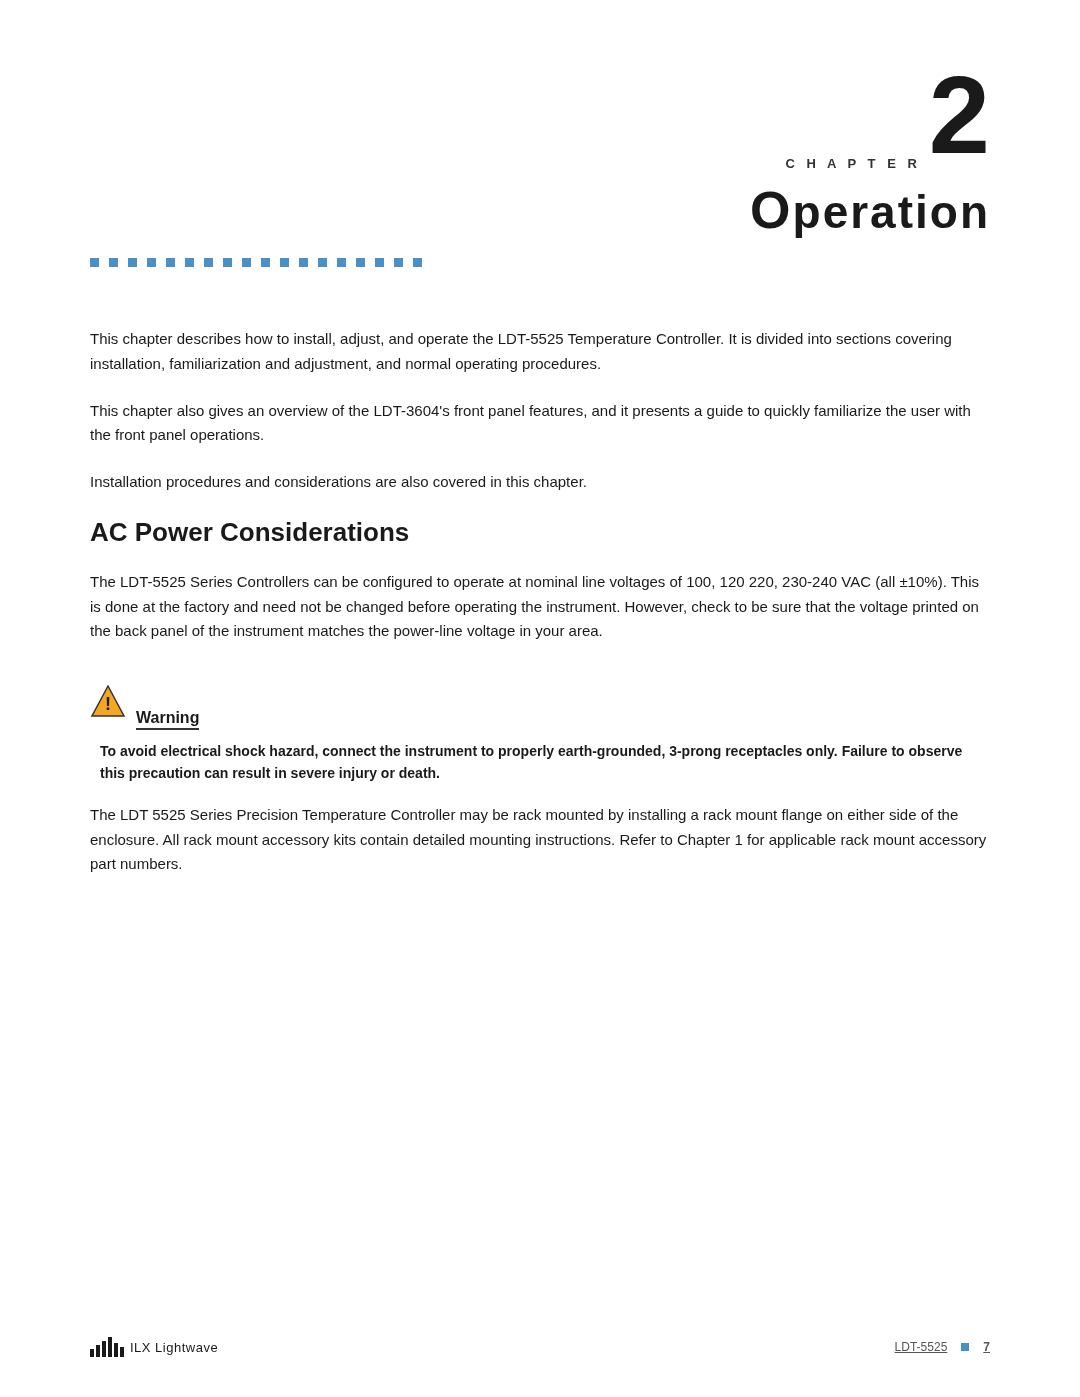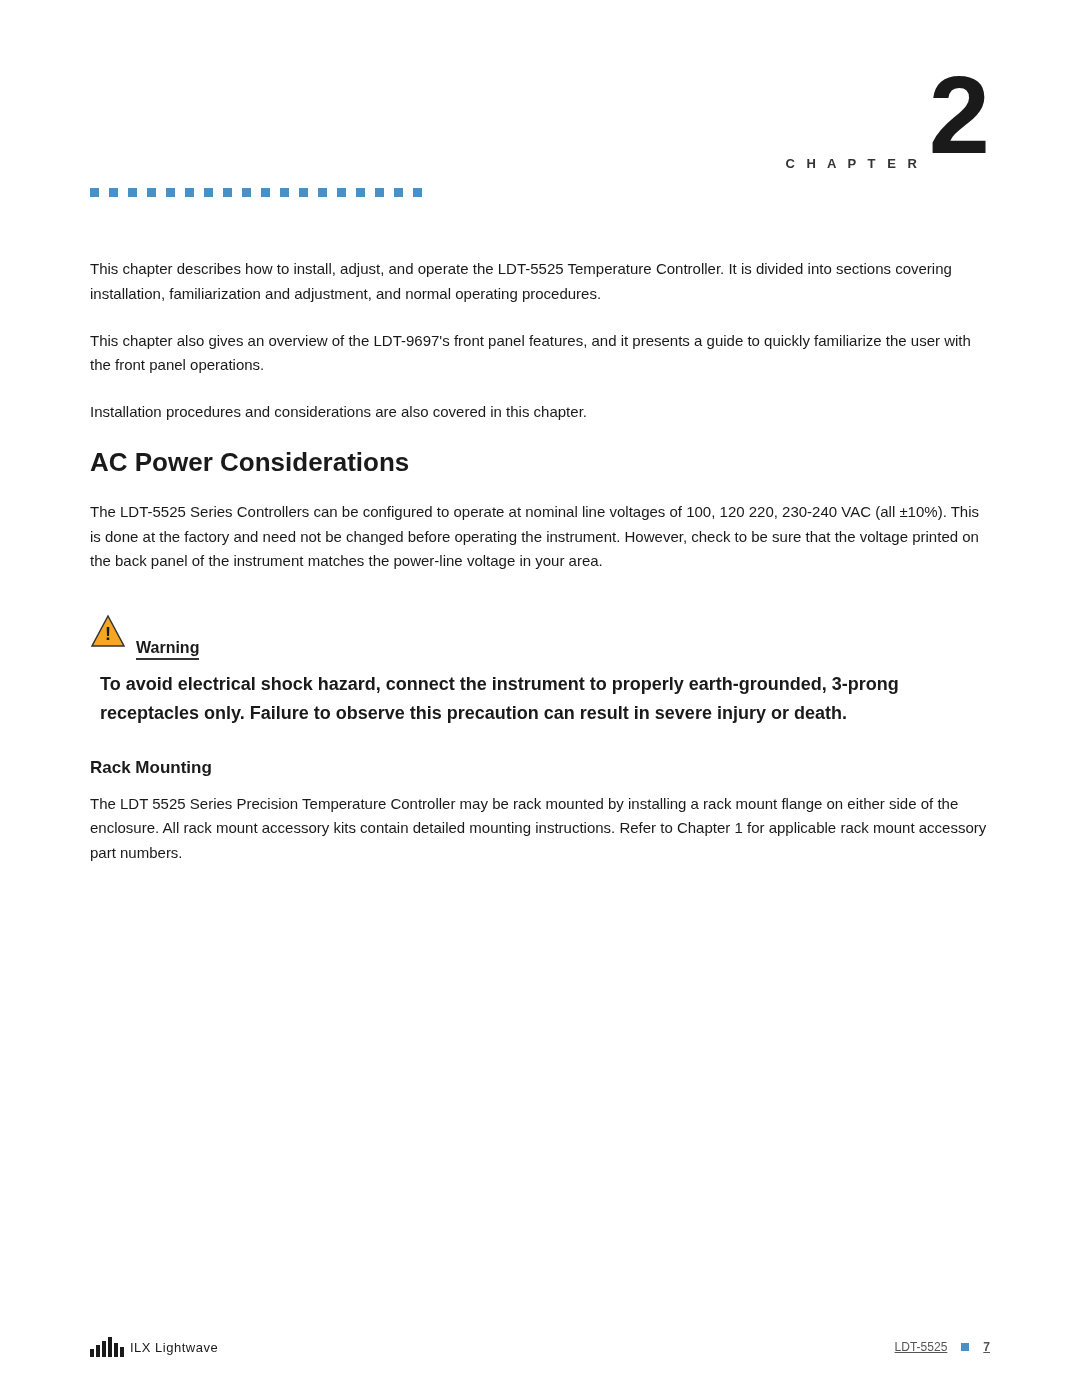--- a/index.html
+++ b/index.html
@@ -137,21 +137,21 @@
       margin-bottom: 10px;
     }
 
     .warning-icon {
       width: 36px;
       height: 36px;
       flex-shrink: 0;
     }
 
     .warning-text {
-      font-size: 18px;
+      font-size: 14px;
       font-weight: bold;
       line-height: 1.6;
       color: #1a1a1a;
       padding-left: 0;
       margin-left: 10px;
     }
 
     
     .footer {
       position: absolute;
@@ -227,20 +227,25 @@
 
 <div class="page">
 
   <div class="chapter-header">
     <div class="chapter-header-row">
       <span class="chapter-label">C H A P T E R</span>
       <span class="chapter-number">2</span>
     </div>
   </div>
 
+  <div class="chapter-title-section">
+    <span class="operation-title">
+      <span class="first-letter">O</span><span>peration</span>
+    </span>
+  </div>
 
   <div class="dots-row">
     <span class="dot"></span>
     <span class="dot"></span>
     <span class="dot"></span>
     <span class="dot"></span>
     <span class="dot"></span>
     <span class="dot"></span>
     <span class="dot"></span>
     <span class="dot"></span>
@@ -252,42 +257,41 @@
     <span class="dot"></span>
     <span class="dot"></span>
     <span class="dot"></span>
     <span class="dot"></span>
     <span class="dot"></span>
   </div>
 
   <div class="content">
 
     <p class="intro-paragraph">This chapter describes how to install, adjust, and operate the LDT-5525 Temperature Controller. It is divided into sections covering installation, familiarization and adjustment, and normal operating procedures.</p>
-    <p class="intro-paragraph">This chapter also gives an overview of the LDT-9697's front panel features, and it presents a guide to quickly familiarize the user with the front panel operations.</p>
+    <p class="intro-paragraph">This chapter also gives an overview of the LDT-3604's front panel features, and it presents a guide to quickly familiarize the user with the front panel operations.</p>
     <p class="intro-paragraph">Installation procedures and considerations are also covered in this chapter.</p>
 
     <h2 class="section-heading">AC Power Considerations</h2>
 
     <p class="body-paragraph">The LDT-5525 Series Controllers can be configured to operate at nominal line voltages of 100, 120 220, 230-240 VAC (all ±10%). This is done at the factory and need not be changed before operating the instrument. However, check to be sure that the voltage printed on the back panel of the instrument matches the power-line voltage in your area.</p>
 
     <div class="warning-box">
       <div class="warning-header">
 
         <svg class="warning-icon" viewBox="0 0 36 36" xmlns="http://www.w3.org/2000/svg">
           <polygon points="18,3 34,33 2,33" fill="#f5a623" stroke="#333" stroke-width="1.5"></polygon>
           <text x="18" y="27" text-anchor="middle" font-size="18" font-weight="bold" fill="#1a1a1a">!</text>
         </svg>
         <span class="warning-title-underline">
           <strong>Warning</strong>
         </span>
       </div>
       <p class="warning-text">To avoid electrical shock hazard, connect the instrument to properly earth-grounded, 3-prong receptacles only.  Failure to observe this precaution can result in severe injury or death.</p>
     </div>
 
-    <h3 class="subsection-heading">Rack Mounting</h3>
 
     <p class="body-paragraph">The LDT 5525 Series Precision Temperature Controller may be rack mounted by installing a rack mount flange on either side of the enclosure. All rack mount accessory kits contain detailed mounting instructions. Refer to Chapter 1 for applicable rack mount accessory part numbers.</p>
 
   </div>
 
   <div class="footer">
     <div class="footer-logo">
 
       <div class="footer-logo-bars">
         <div class="footer-logo-bar" style="height:8px;"></div>

